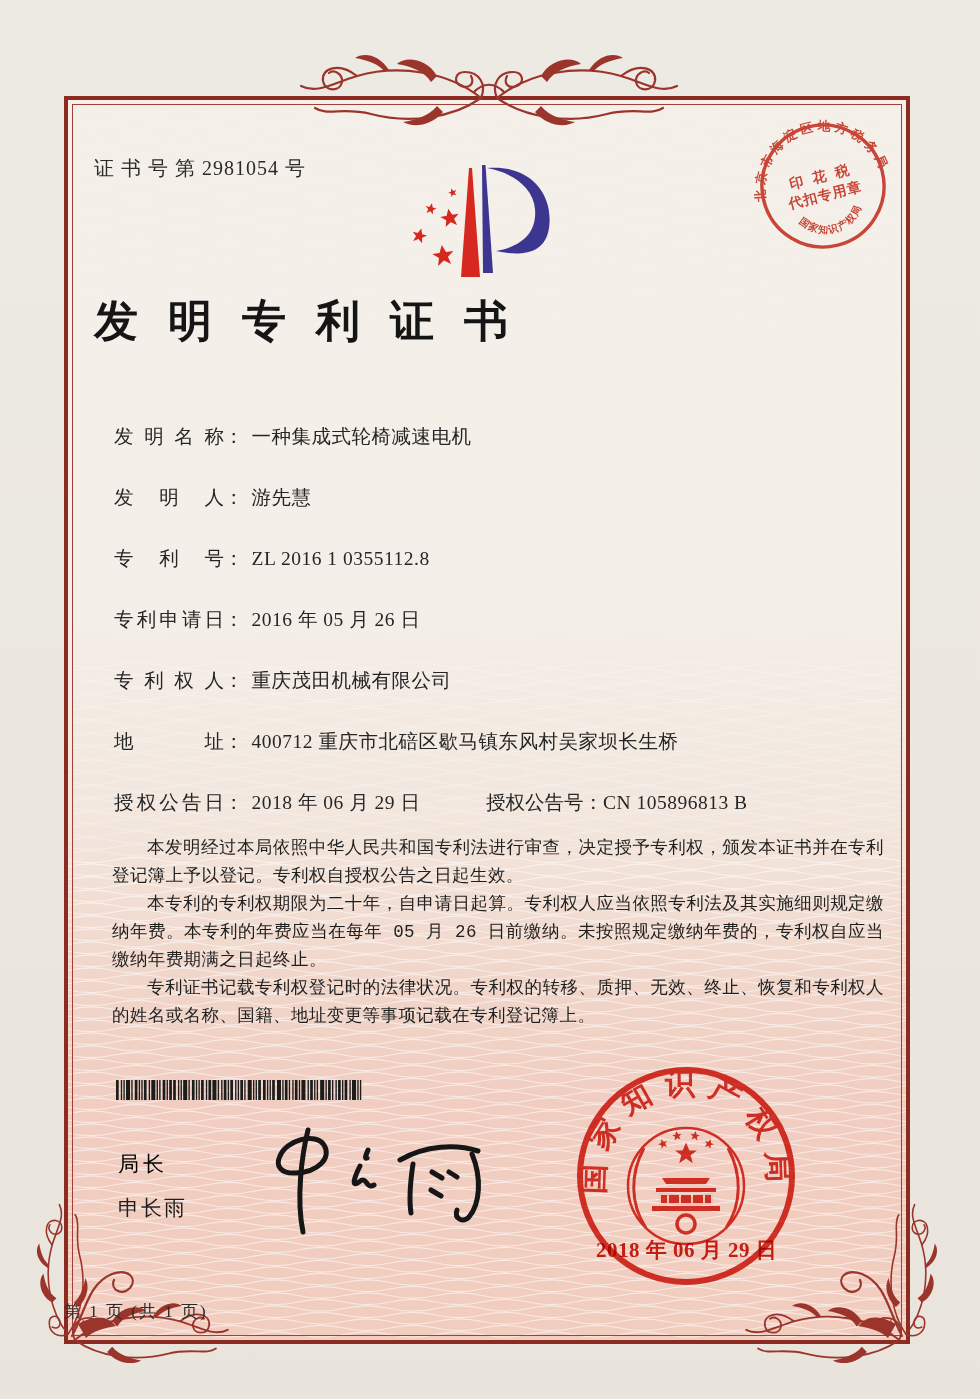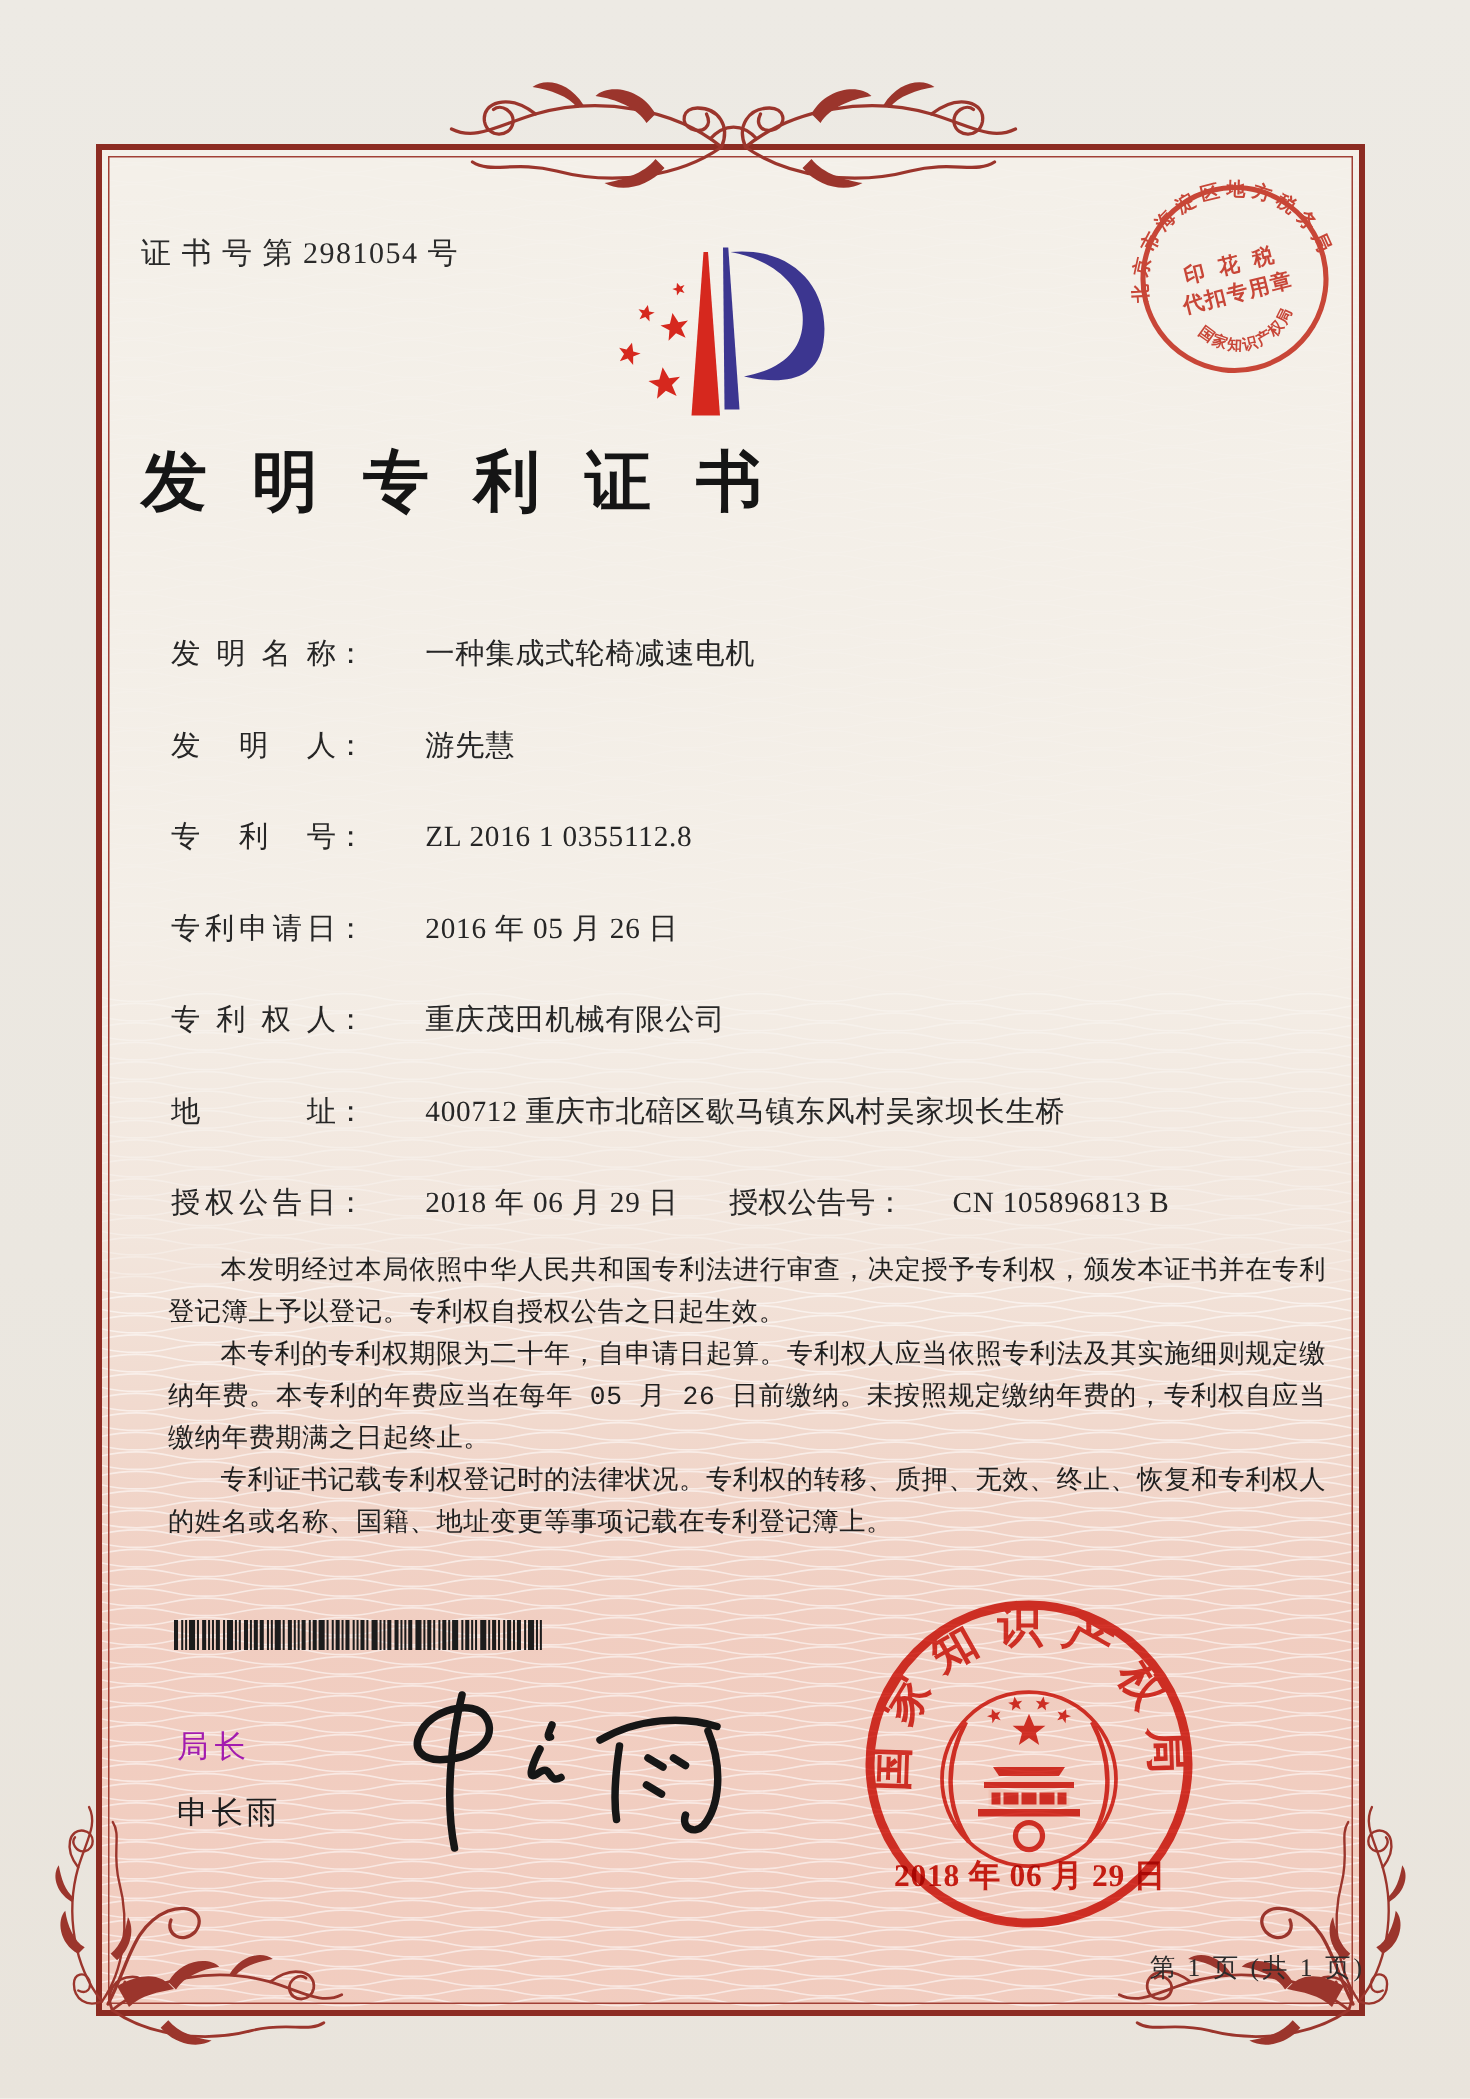--- a/index.html
+++ b/index.html
@@ -41,35 +41,35 @@
     font-size:44px;font-weight:bold;letter-spacing:30px;padding-left:30px;box-sizing:border-box;
     color:#151515;
   }
   .fields{left:114px;top:424px;width:770px;font-size:19.5px;color:#262626;}
   .field-row{position:relative;height:61px;line-height:26px;}
   .flabel{
     display:inline-block;width:110px;vertical-align:top;
     text-align:justify;text-align-last:justify;text-justify:inter-character;
   }
   .fcolon{display:inline-block;margin-right:8px;}
-  .fvalue{letter-spacing:0.5px;margin-left:32px;}
+  .fvalue{letter-spacing:0.5px;}
   .pair2{position:absolute;left:372px;top:0;white-space:nowrap;}
   .paras{left:112px;top:834px;width:772px;font-size:17.5px;line-height:28px;color:#1f1f1f;text-align:justify;font-family:Liberation Mono, monospace;}
   .paras p{margin:0;text-indent:2em;letter-spacing:0.4px;}
   .barcode-wrap{left:115px;top:1080px;}
-  .director-title{left:118px;top:1150px;font-size:21px;color:#a21caf;letter-spacing:4px;}
+  .director-title{left:118px;top:1150px;font-size:21px;color:#000000;letter-spacing:4px;}
   .director-name{left:118px;top:1194px;font-size:21px;color:#1e1e1e;letter-spacing:2px;text-align:center;}
   .sig{left:248px;top:1120px;}
   .seal-wrap{left:566px;top:1056px;opacity:0.93;mix-blend-mode:multiply;}
   .seal-date{
     left:596px;top:1236px;width:190px;font-size:21px;color:#cf2318;
     white-space:pre;font-weight:bold;letter-spacing:0.5px;mix-blend-mode:multiply;
   }
   .stamp-wrap{left:738px;top:101px;opacity:0.92;mix-blend-mode:multiply;}
-  .footer{left:64px;top:1300px;width:846px;text-align:right;font-size:17px;letter-spacing:2px;color:#2b2b2b;}
+  .footer{left:64px;top:1300px;width:846px;text-align:left;font-size:17px;letter-spacing:2px;color:#2b2b2b;}
 </style>
 </head>
 <body>
 
 <div class="page">
 
   <svg width="0" height="0" style="position:absolute">
     <defs>
       <path id="star" d="M0,-10 L2.94,-3.09 L9.51,-3.09 L4.05,1.18 L5.88,8.09 L0,4 L-5.88,8.09 L-4.05,1.18 L-9.51,-3.09 L-2.94,-3.09 Z"></path>
       <g id="wing" stroke="#9b352c" stroke-width="2.2" fill="none" stroke-linecap="round">

